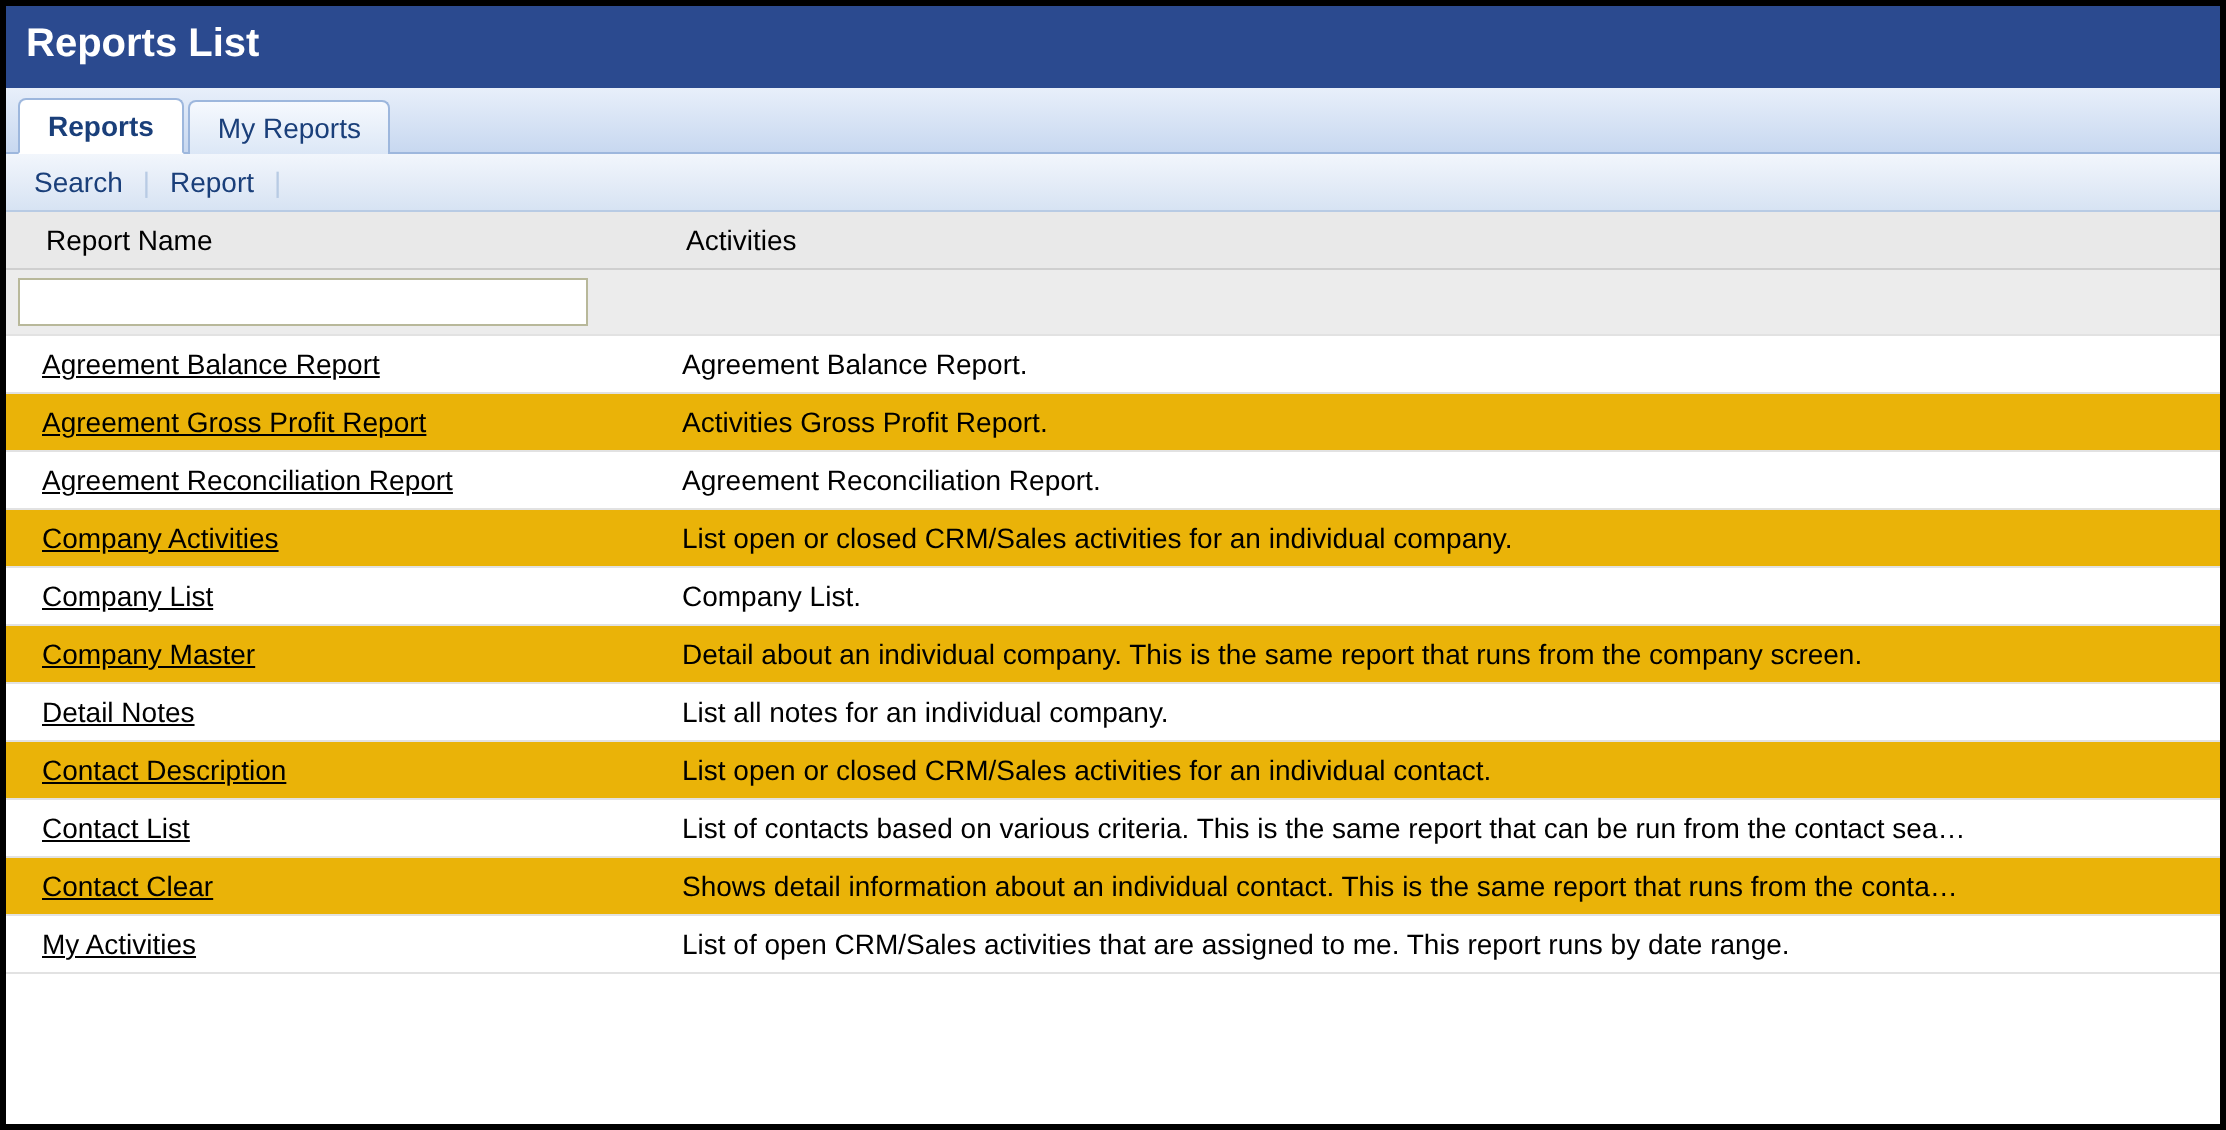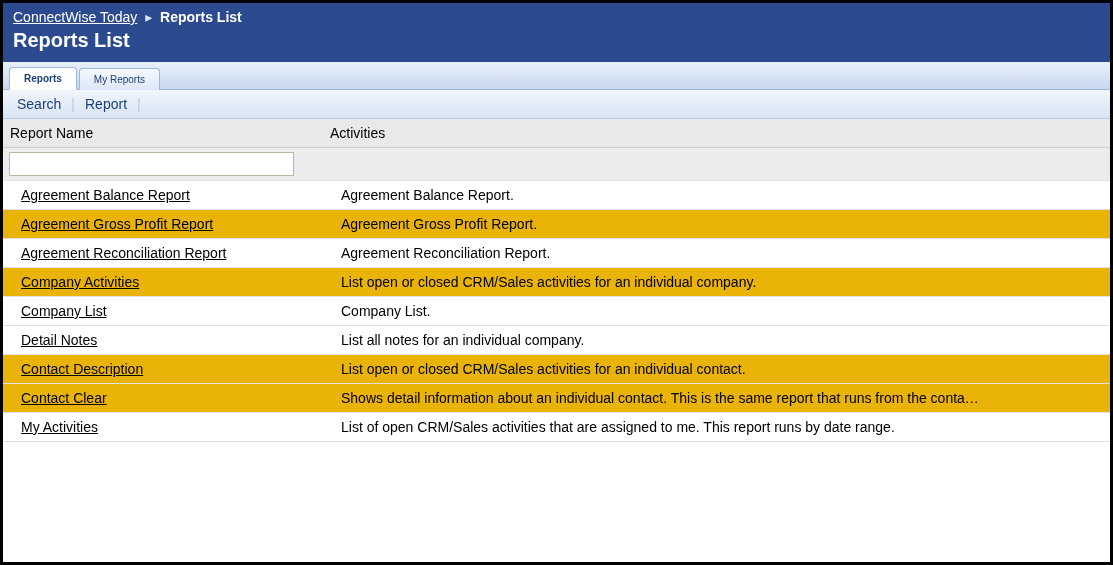--- a/index.html
+++ b/index.html
@@ -43,21 +43,21 @@
     }
     .tabs-bar {
       background: linear-gradient(to bottom, #e8effa 0%, #c8d8f0 100%);
       border-bottom: 1px solid #9db7dd;
       padding: 4px 6px 0 6px;
       display: flex;
       align-items: flex-end;
     }
     .tab {
       padding: 5px 14px;
-      font-size: 10px;
+      font-size: 14px;
       color: #1a3f7a;
       cursor: pointer;
       border: 1px solid #9db7dd;
       border-bottom: none;
       background: linear-gradient(to bottom, #f6f9fe 0%, #dce7f6 100%);
       border-radius: 4px 4px 0 0;
       margin-right: 2px;
       position: relative;
       top: 1px;
     }
@@ -87,21 +87,21 @@
     .grid {
       width: 100%;
       border-collapse: collapse;
       table-layout: fixed;
     }
     .grid th {
       background: #e9e9e9;
       text-align: left;
       font-weight: normal;
       font-size: 14px;
-      padding: 6px 7px;
+      padding: 6px 20px;
       border-bottom: 1px solid #cfcfcf;
       color: #000;
     }
     .grid td {
       padding: 6px 18px;
       border-bottom: 1px solid #e2e2e2;
       font-size: 14px;
       color: #000;
       white-space: nowrap;
       overflow: hidden;
@@ -124,25 +124,20 @@
     .report-link {
       color: #000;
       text-decoration: underline;
       cursor: pointer;
     }
   </style>
 </head>
 <body>
 
 <div class="header">
-  <div class="breadcrumb">
-    <span class="crumb-link">ConnectWise Today</span>
-    <span class="crumb-sep">▸</span>
-    <span class="crumb-current">Reports List</span>
-  </div>
   <div class="page-title">Reports List</div>
 </div>
 
 <div class="tabs-bar">
   <div class="tab active">Reports</div>
   <div class="tab">My Reports</div>
 </div>
 
 <div class="toolbar">
   <span class="action">Search</span>
@@ -168,42 +163,50 @@
         <input class="filter-input" type="text" value="" style="">
       </td>
       <td></td>
     </tr>
   <tr>
         <td><span class="report-link">Agreement Balance Report</span></td>
         <td>Agreement Balance Report.</td>
       </tr>
       <tr class="row-alt">
         <td><span class="report-link">Agreement Gross Profit Report</span></td>
-        <td>Agreement Gross Profit Report.</td>
+        <td>Activities Gross Profit Report.</td>
       </tr>
       <tr>
         <td><span class="report-link">Agreement Reconciliation Report</span></td>
         <td>Agreement Reconciliation Report.</td>
       </tr>
       <tr class="row-alt">
         <td><span class="report-link">Company Activities</span></td>
         <td>List open or closed CRM/Sales activities for an individual company.</td>
       </tr>
       <tr>
         <td><span class="report-link">Company List</span></td>
         <td>Company List.</td>
       </tr>
+      <tr class="row-alt">
+        <td><span class="report-link">Company Master</span></td>
+        <td>Detail about an individual company. This is the same report that runs from the company screen.</td>
+      </tr>
       <tr>
         <td><span class="report-link">Detail Notes</span></td>
         <td>List all notes for an individual company.</td>
       </tr>
       <tr class="row-alt">
         <td><span class="report-link">Contact Description</span></td>
         <td>List open or closed CRM/Sales activities for an individual contact.</td>
       </tr>
+      <tr>
+        <td><span class="report-link">Contact List</span></td>
+        <td>List of contacts based on various criteria. This is the same report that can be run from the contact sea…</td>
+      </tr>
       <tr class="row-alt">
         <td><span class="report-link">Contact Clear</span></td>
         <td>Shows detail information about an individual contact. This is the same report that runs from the conta…</td>
       </tr>
       <tr>
         <td><span class="report-link">My Activities</span></td>
         <td>List of open CRM/Sales activities that are assigned to me. This report runs by date range.</td>
       </tr>
     </tbody>
 </table>

